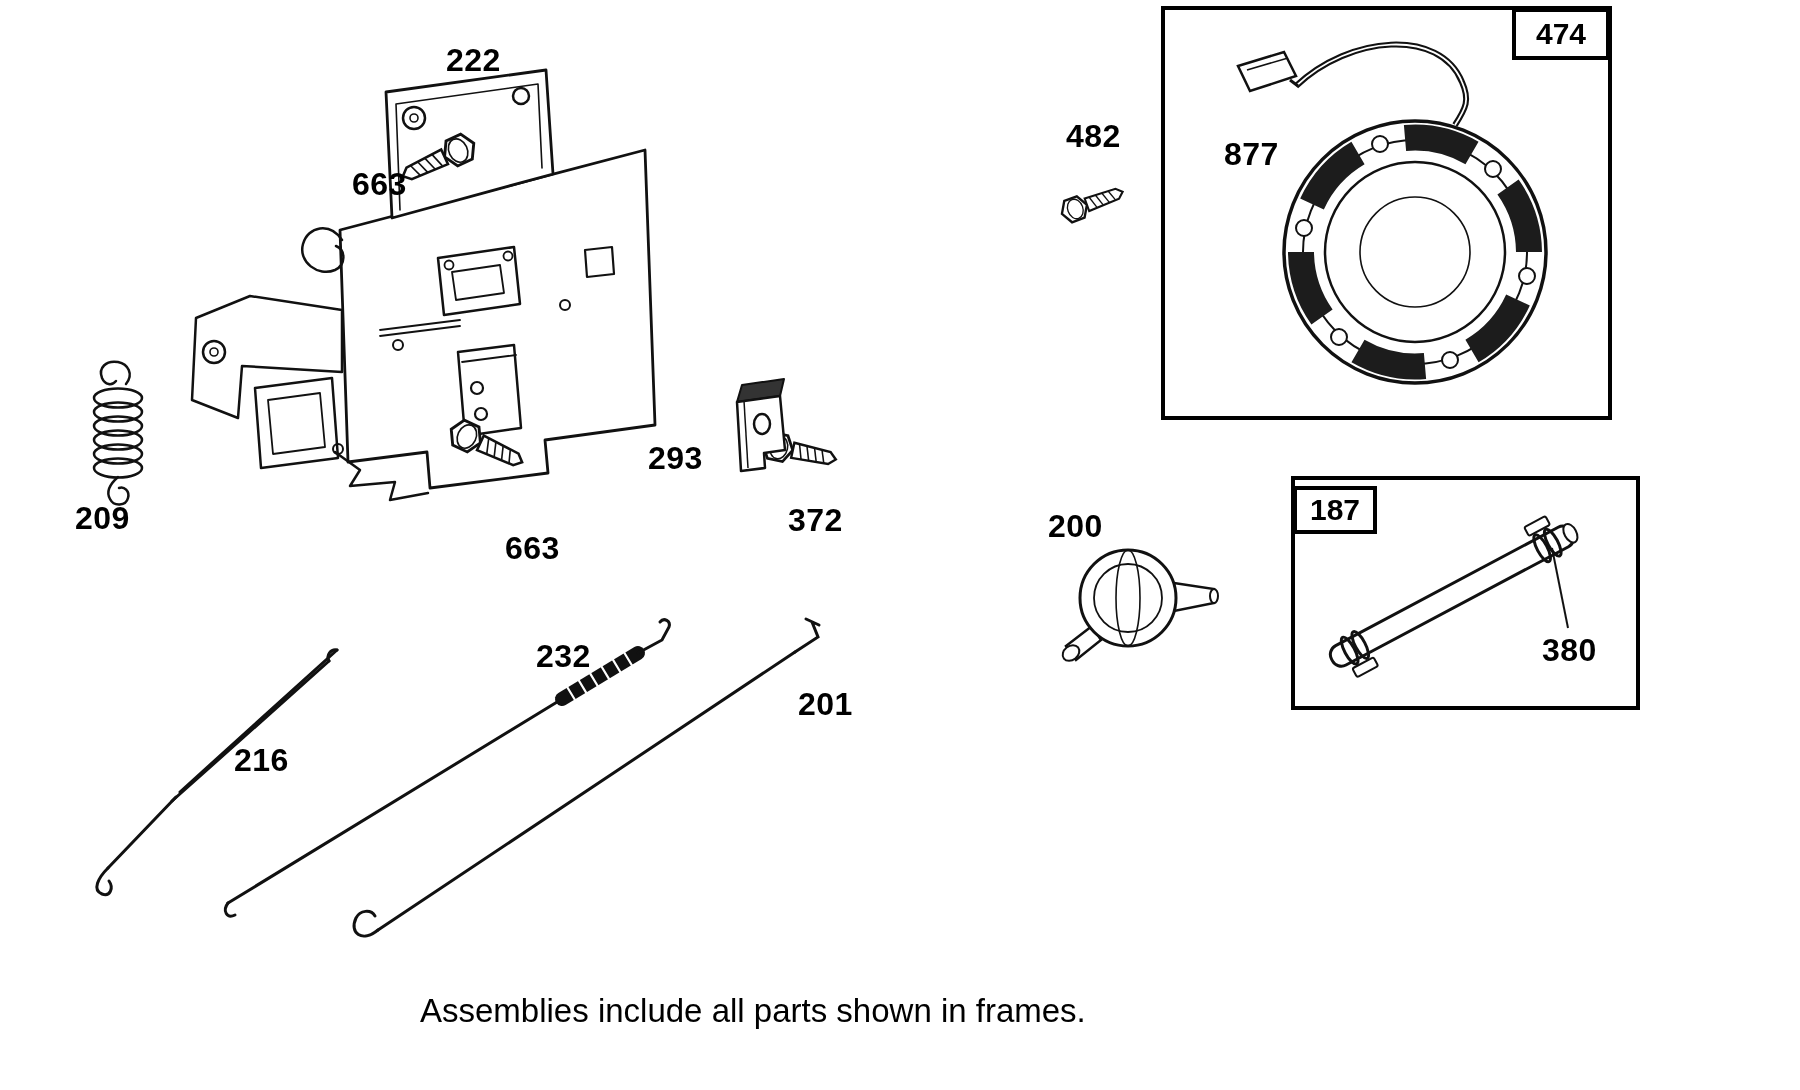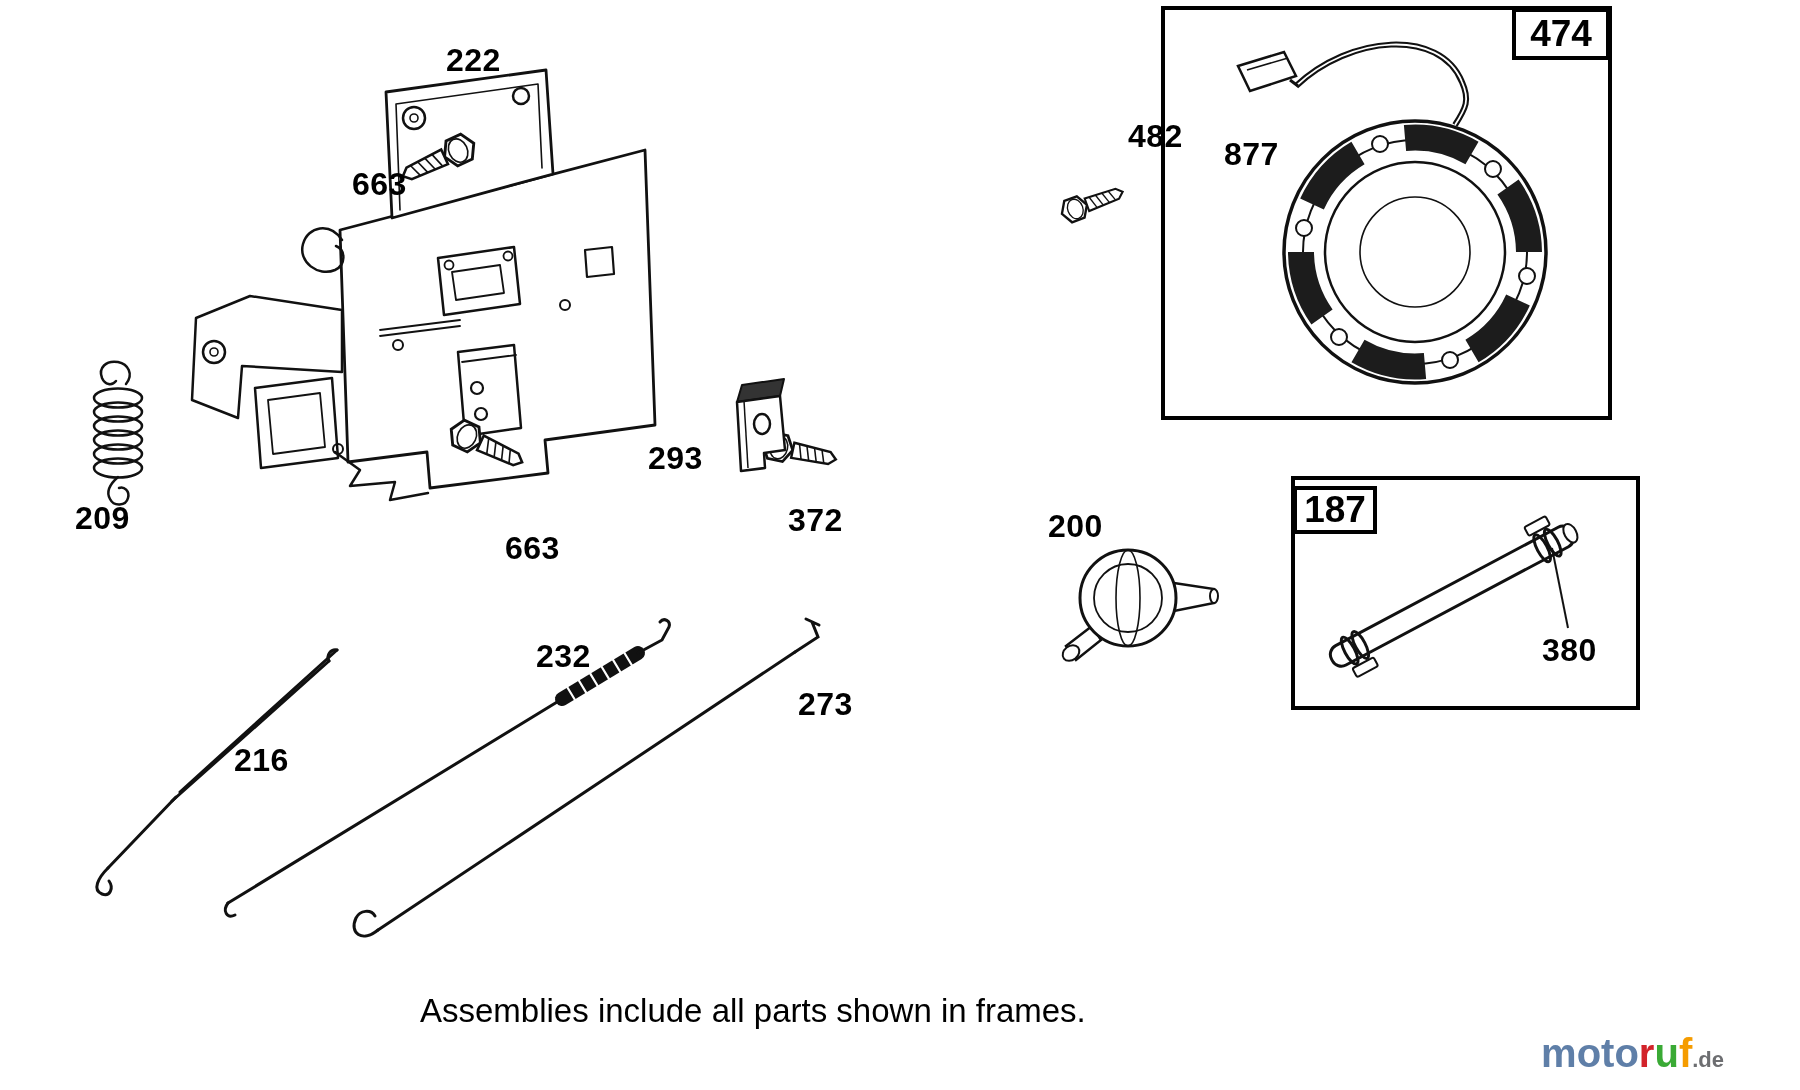--- a/index.html
+++ b/index.html
@@ -18,21 +18,21 @@
     color:#000;
     letter-spacing:.5px;
     white-space:nowrap;
   }
   .badge{
     position:absolute;
     box-sizing:border-box;
     border:4px solid #000;
     background:#fff;
     display:flex;align-items:center;justify-content:center;
-    font-weight:700;font-size:37px;color:#000;
+    font-weight:700;font-size:30px;color:#000;
   }
   .caption{
     position:absolute;
     left:420px;top:992px;width:810px;
     text-align:left;
     font-size:33px;color:#000;
   }
   .logo{
     position:absolute;
     right:16px;bottom:14px;
@@ -217,28 +217,27 @@
       <path d="M795,652 L818,637 L812,622 M806,619 L819,625"></path>
     </g>
   </svg>
 
   <div class="plabel" style="left:446px;top:42px;">222</div>
   <div class="plabel" style="left:352px;top:166px;">663</div>
   <div class="plabel" style="left:75px;top:500px;">209</div>
   <div class="plabel" style="left:505px;top:530px;">663</div>
   <div class="plabel" style="left:648px;top:440px;">293</div>
   <div class="plabel" style="left:788px;top:502px;">372</div>
-  <div class="plabel" style="left:1128px;top:118px;">482</div>
+  <div class="plabel" style="left:1066px;top:118px;">482</div>
   <div class="plabel" style="left:1224px;top:136px;">877</div>
   <div class="plabel" style="left:1048px;top:508px;">200</div>
   <div class="plabel" style="left:1542px;top:632px;">380</div>
   <div class="plabel" style="left:536px;top:638px;">232</div>
   <div class="plabel" style="left:234px;top:742px;">216</div>
-  <div class="plabel" style="left:798px;top:686px;">273</div>
+  <div class="plabel" style="left:798px;top:686px;">201</div>
 
   <div class="badge" style="left:1512px;top:8px;width:98px;height:52px;">474</div>
   <div class="badge" style="left:1293px;top:478px;width:84px;height:48px;margin-top:8px;">187</div>
 
   <div class="caption">Assemblies include all parts shown in frames.</div>
 
-  <a class="logo" href="#"><span style="color: rgb(95, 127, 168);">moto</span><span style="color: rgb(210, 35, 42);">r</span><span style="color: rgb(58, 170, 53);">u</span><span style="color: rgb(245, 156, 0);">f</span><span class="logo-small" style="color: rgb(109, 110, 113);">.de</span></a>
 
 </div>
 
 </body></html>

